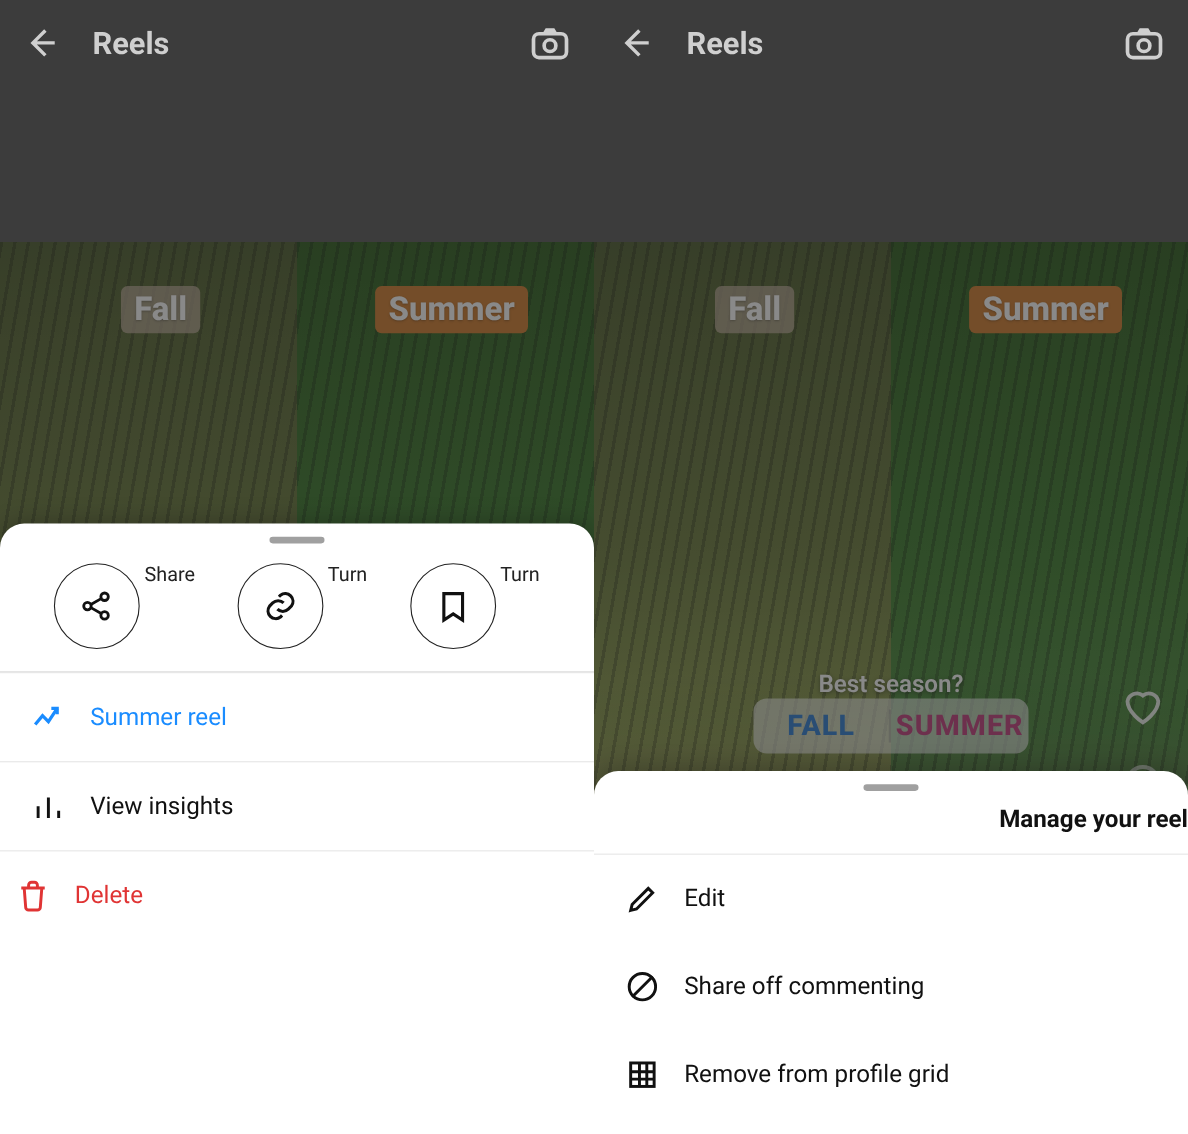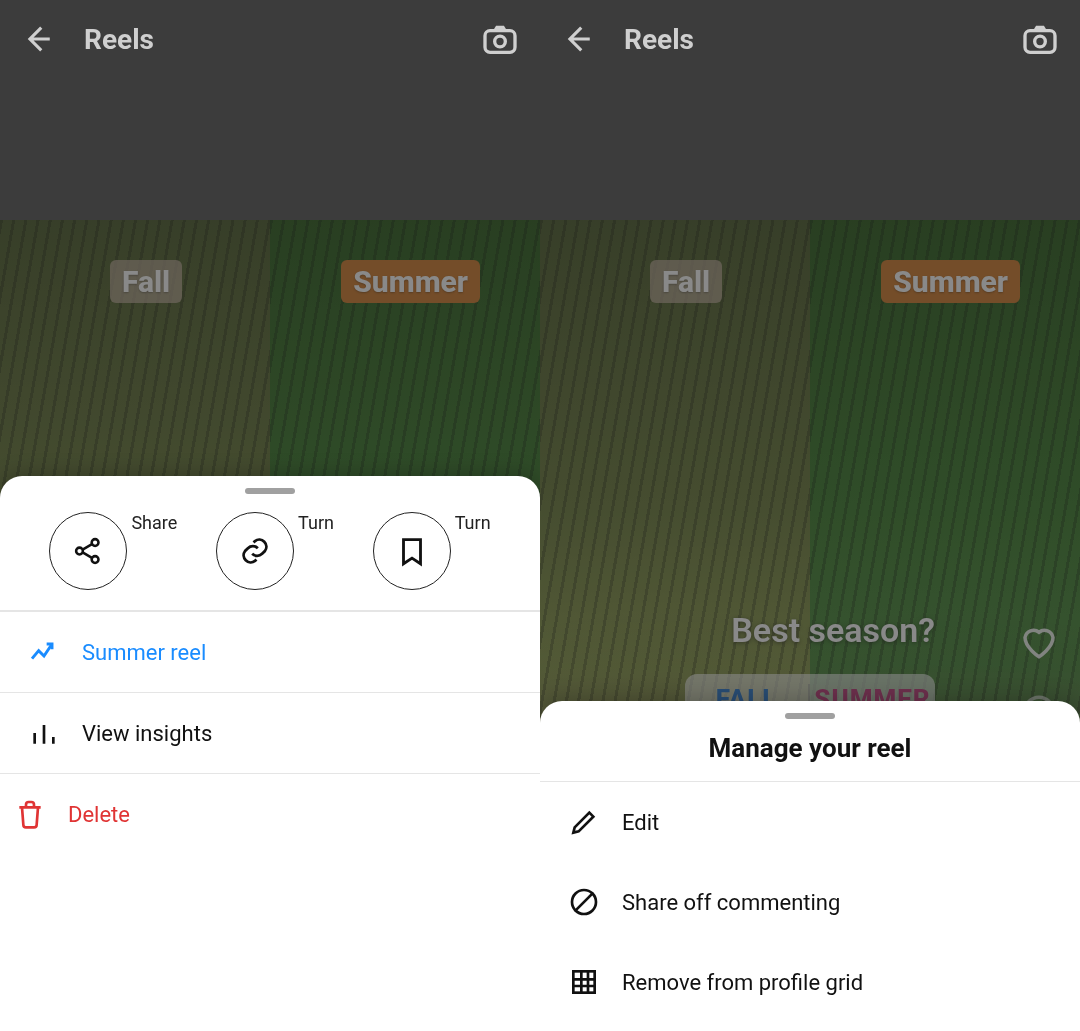--- a/index.html
+++ b/index.html
@@ -71,21 +71,21 @@
       radial-gradient(circle at 50% 120%, rgba(0,0,0,0.25), transparent 60%);
   }
   
   .poll {
     position:absolute;
     left: 50%; transform: translateX(-50%);
     top: 390px;
     text-align:center;
     z-index:1;
   }
-  .poll .question { color:#fff; font-size:34px; font-weight:600; text-shadow:0 1px 4px rgba(0,0,0,0.5); margin-bottom:24px;text-align:right;}
+  .poll .question { color:#fff; font-size:22px; font-weight:600; text-shadow:0 1px 4px rgba(0,0,0,0.5); margin-bottom:0;}
   .poll-box {
     display:flex; gap:0;
     background: rgba(255,255,255,0.6);
     border-radius: 12px;
     padding: 10px 0;
   }
   .poll-opt {
     width: 125px;
     font-size: 26px;
     font-weight: 800;
@@ -139,21 +139,21 @@
   .row.blue svg { stroke:#1a8cff; }
   .row.red { color:#e03434;padding-left:14px; }
   .row.red svg { stroke:#e03434; }
   .highlight {
     border: 8px solid #00e600;
     margin: 0 4px;
   }
   
   .sheet.p2 { height: 330px; }
   .sheet-title {
-    text-align:center; font-size:26px; font-weight:700; color:#111;
+    text-align:right; font-size:22px; font-weight:700; color:#111;
     padding: 6px 0 18px;
   }
   
   .phone .dim-top { pointer-events:none; }
 </style>
 </head>
 <body>
 
 <div class="phone">
   <div class="reel-bg">

